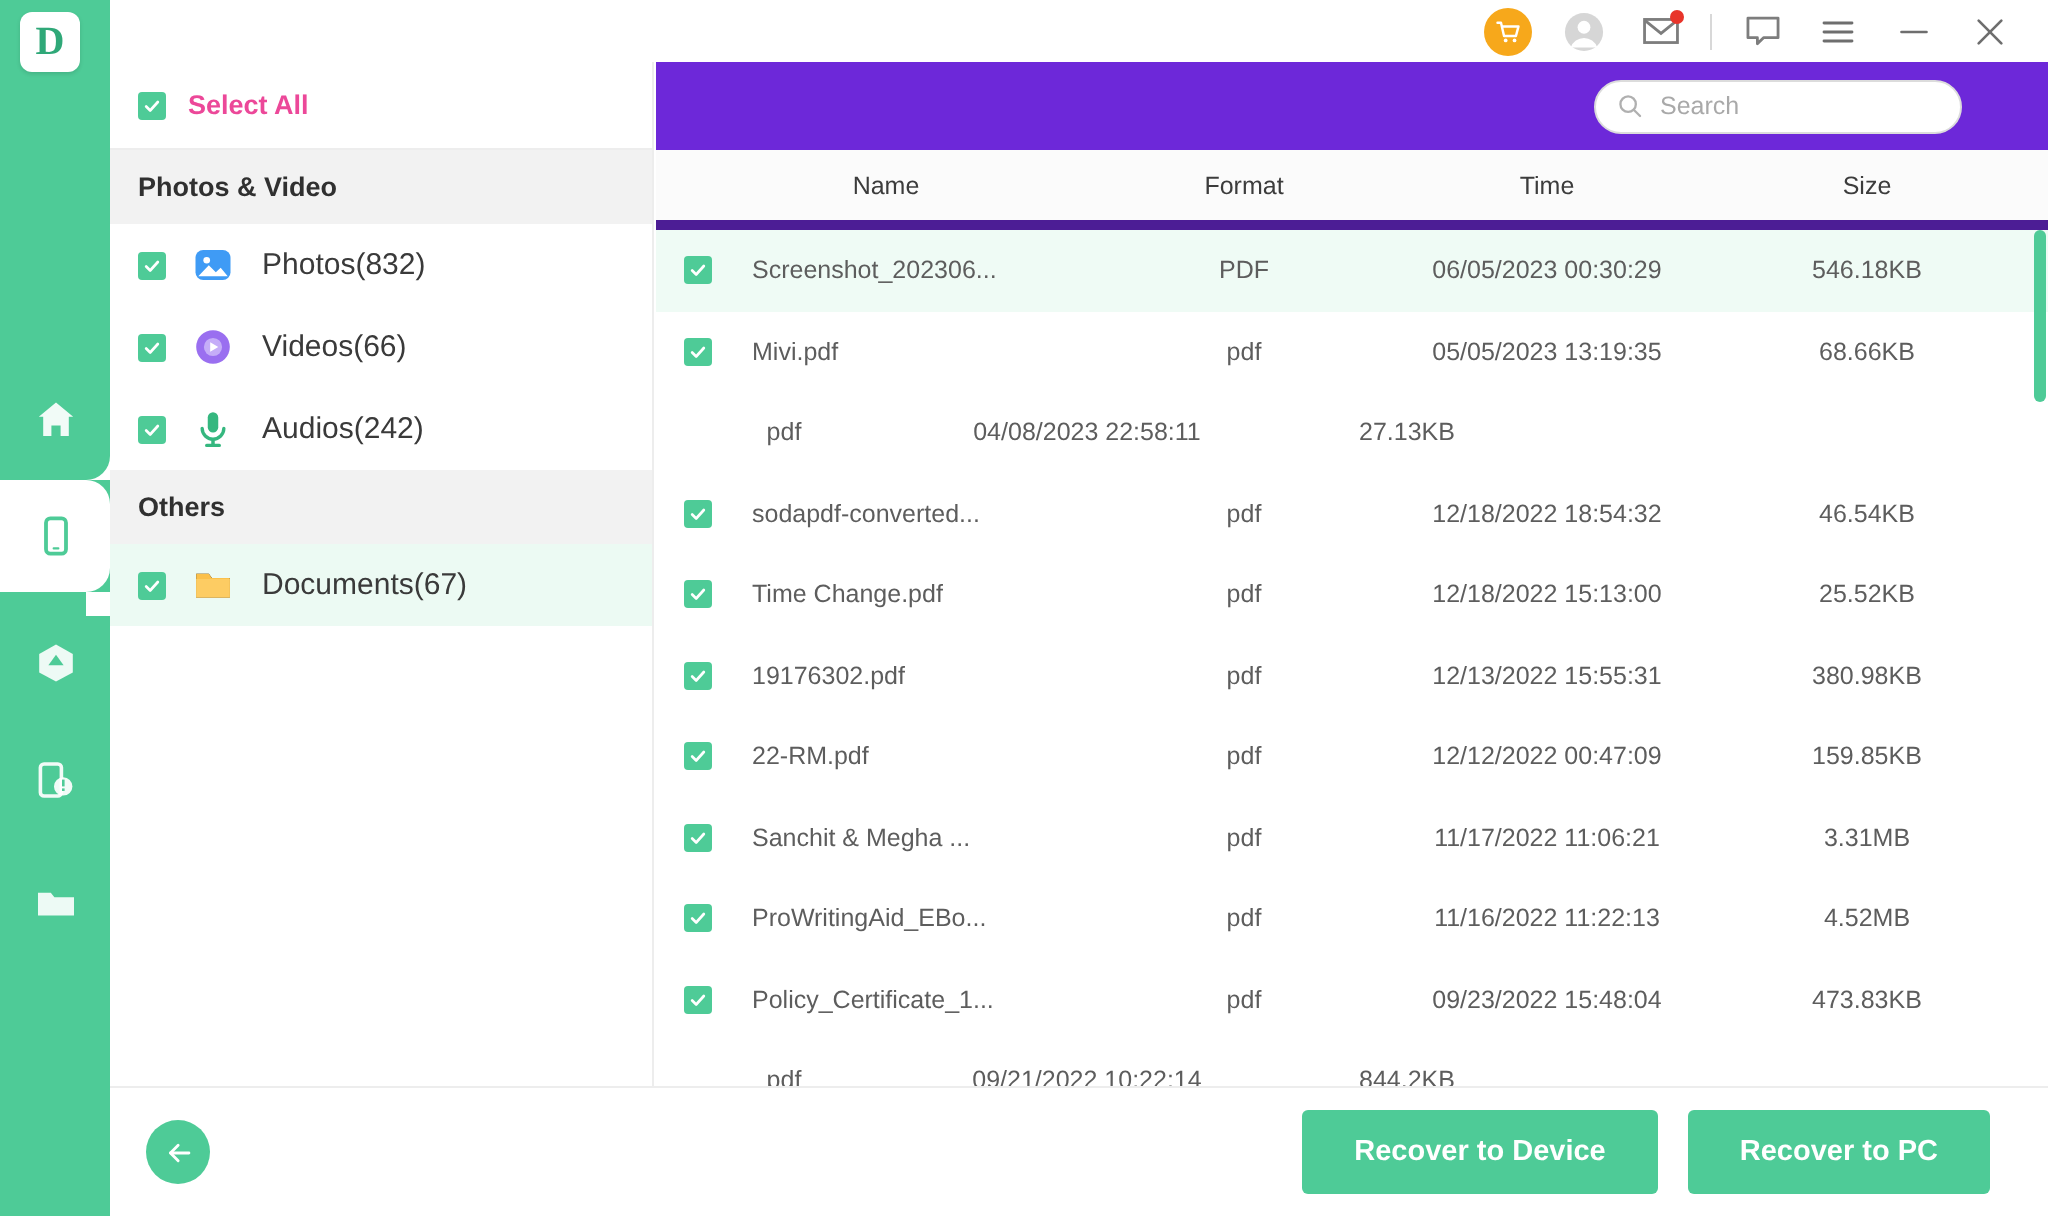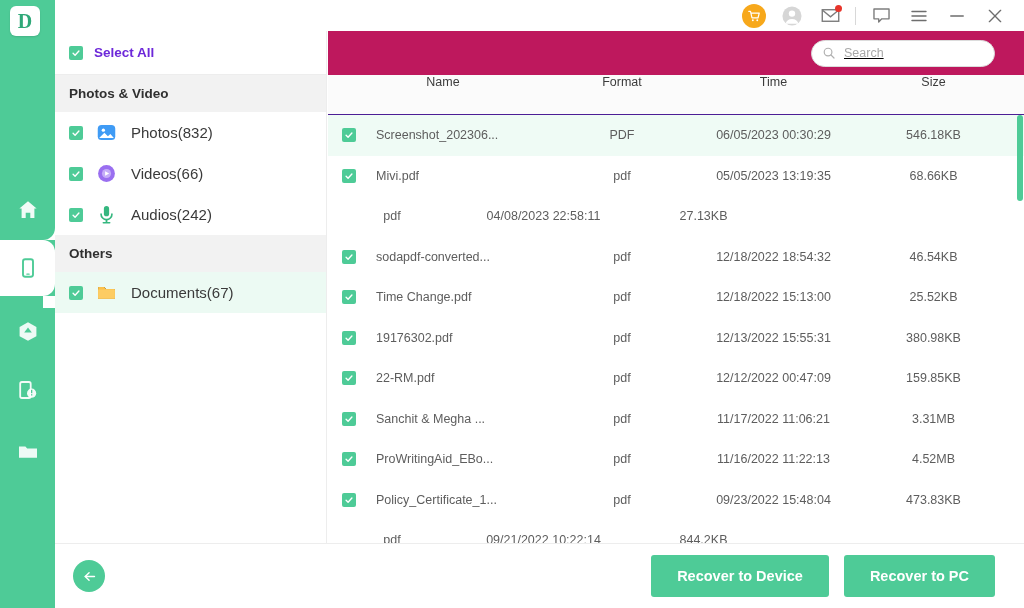--- a/index.html
+++ b/index.html
@@ -95,21 +95,21 @@
     background: #ffffff;
     border-right: 1px solid #ededed;
   }
   #select-all-row {
     height: 44px;
     display: flex; align-items: center;
     padding-left: 14px;
     border-bottom: 1px solid #ededed;
   }
   #select-all-row .lbl {
-    font-size: 13.5px; font-weight: bold; color: #6d28d9;
+    font-size: 13.5px; font-weight: bold; color: #ec4899;
     margin-left: 11px;
   }
   .group-hdr {
     height: 37px;
     background: #f2f2f2;
     display: flex; align-items: center;
     padding-left: 14px;
     font-size: 13.5px; font-weight: bold; color: #303030;
   }
   .cat-row {
@@ -138,46 +138,45 @@
 
   
   #main {
     position: absolute; left: 328px; top: 31px;
     width: 696px; height: 512px;
     background: #ffffff;
   }
   #searchzone {
     height: 44px;
     display: flex; align-items: center; justify-content: flex-end;
-    padding-right: 29px;
-    background: #be185d;
-    text-decoration: underline;
+    padding-right: 43px;
+    background: #6d28d9;
   }
   #searchbox {
     width: 184px; height: 27px;
     border: 1px solid #dcdcdc;
     border-radius: 14px;
     display: flex; align-items: center;
     padding: 0 10px;
     background: #fff;
   }
   #searchbox input {
     border: none; outline: none;
     font-family: "Liberation Sans", sans-serif;
     font-size: 12.5px; color: #555;
     margin-left: 8px; width: 140px;
     background: transparent;
   }
   #searchbox input::placeholder { color: #a9a9a9; }
 
   #tablehdr {
     height: 40px;
-    display: flex; align-items: flex-start;
+    display: flex; align-items: center;
     background: #fbfbfb;
-    border-bottom: 1px solid #4c1d95;
+    border-bottom: 5px solid #4c1d95;
   }
   #tablehdr .th {
     font-size: 12.5px; color: #3c3c3c; text-align: center;
   }
   .c-name   { width: 230px; }
   .c-format { width: 128px; }
   .c-time   { width: 175px; }
   .c-size   { width: 145px; }
 
   #rowsviewport {

